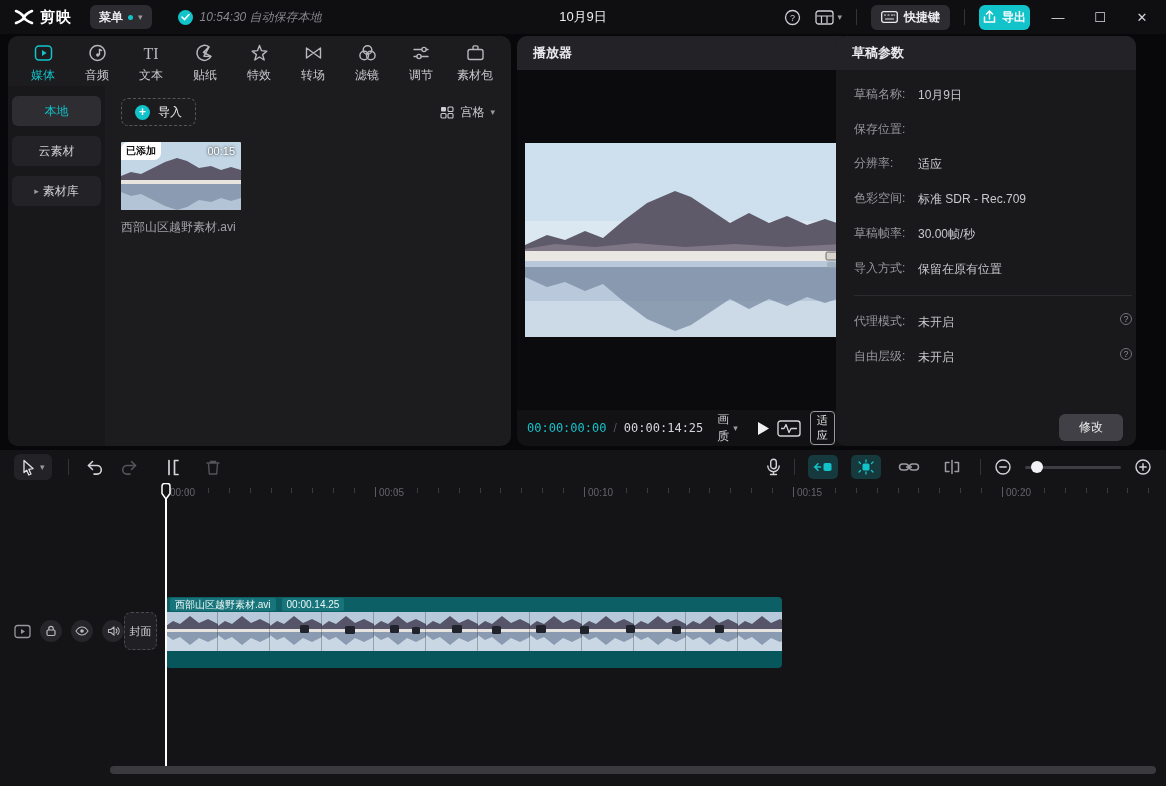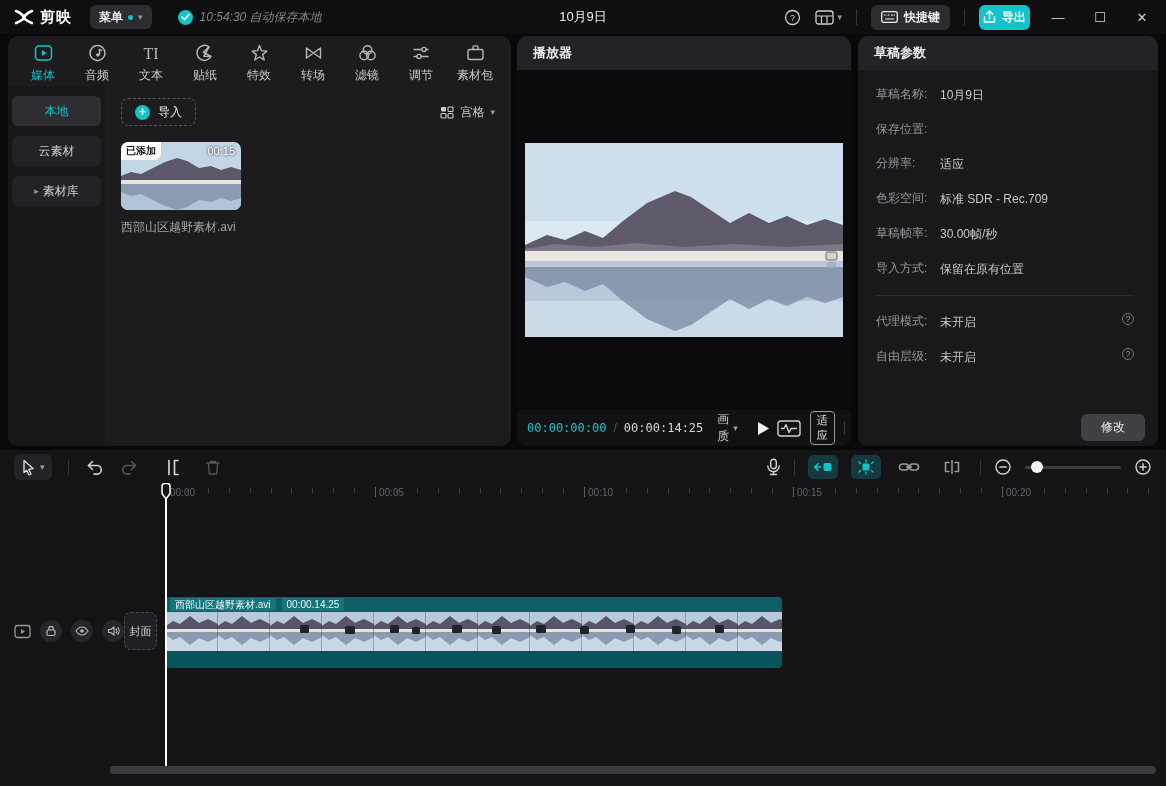--- a/index.html
+++ b/index.html
@@ -31,21 +31,21 @@
   .shortcut-btn { background:#2d2d31; border-radius:6px; height:25px; display:flex;
     align-items:center; gap:6px; padding:0 10px; color:#ececee; font-weight:bold; }
   .export-btn { background:var(--accent); border-radius:6px; height:25px; display:flex;
     align-items:center; gap:6px; padding:0 4px; color:#fff; font-weight:bold; }
   .win-btn { width:28px; text-align:center; color:#d6d6da; font-size:13px; }
 
   
   .panel { position:absolute; background:#1c1c1f; border-radius:10px; overflow:hidden; }
   #media-panel { left:8px; top:36px; width:503px; height:410px; }
   #player-panel { left:517px; top:36px; width:334px; height:410px; background:#0c0c0e; }
-  #draft-panel { left:858px; top:36px; width:300px; height:410px; background:#19191c; }
+  #draft-panel { left:836px; top:36px; width:300px; height:410px; background:#19191c; }
   .panel-header { height:34px; background:#232327; display:flex; align-items:center;
     padding:0 16px; color:#e9e9eb; font-size:13px; font-weight:bold; }
 
   
   .tabs { display:flex; padding:4px 2px 0 8px; height:50px; }
   .tab { width:54px; display:flex; flex-direction:column; align-items:center; justify-content:center;
     gap:4px; color:#b7b7bc; }
   .tab .tlabel { font-size:12px; color:#c8c8cc; }
   .tab.active, .tab.active .tlabel { color:var(--accent); }
   .media-body { display:flex; height:360px; }
@@ -55,21 +55,21 @@
   .side-item.active { background:#2d2d32; color:var(--accent); }
   .side-caret { font-size:9px; color:#9a9a9e; }
   .m-content { flex:1; padding:12px 16px; position:relative; }
   .content-top { display:flex; align-items:center; }
   .import-btn { border:1px dashed #55555a; border-radius:7px; height:28px;
     display:flex; align-items:center; gap:8px; padding:0 13px; color:#ececee; }
   .plus-circle { width:15px; height:15px; border-radius:50%; background:var(--accent);
     color:#fff; font-size:12px; line-height:14px; text-align:center; font-weight:bold; }
   .view-switch { margin-left:auto; display:flex; align-items:center; gap:6px; color:#cfcfd3; }
   .media-item { margin-top:16px; width:120px; }
-  .thumb { position:relative; width:120px; height:68px; border-radius:7px; overflow:hidden; background:#000; }
+  .thumb { position:relative; width:120px; height:68px; border-radius:1px; overflow:hidden; background:#000; }
   .badge { position:absolute; top:0; left:0; background:#fff; color:#111; font-size:10px;
     padding:2px 5px; border-radius:7px 0 7px 0; font-weight:bold; }
   .thumb-dur { position:absolute; top:3px; right:6px; color:#fff; font-size:11px; text-shadow:0 0 3px #000; }
   .media-name { margin-top:9px; color:#a2a2a6; font-size:12px; }
 
   
   .video-area { position:absolute; top:34px; bottom:36px; left:0; right:0;
     display:flex; align-items:center; justify-content:center; background:#0b0b0d; }
   .controls { position:absolute; bottom:0; left:0; right:0; height:36px; background:#121215;
     display:flex; align-items:center; padding:0 10px; gap:7px; }
@@ -77,21 +77,21 @@
   .tc.cur { color:var(--accent); }
   .tc.total { color:#d6d6da; }
   .tc-sep { color:#55555a; }
   .ctl-sep { width:1px; height:14px; background:#38383d; }
   .quality { color:#cfcfd3; display:flex; align-items:center; gap:4px; }
   .play-btn { margin-left:12px; }
   .ctl-right { margin-left:auto; display:flex; align-items:center; gap:9px; }
   .fit-btn { border:1px solid #9a9aa0; border-radius:4px; color:#e3e3e6; font-size:11px; padding:1px 6px; }
 
   
-  .draft-body { padding:16px 24px 0 18px; }
+  .draft-body { padding:16px 4px 0 18px; }
   .drow { display:flex; margin-bottom:17px; }
   .dlabel { width:64px; flex:none; color:#96969b; }
   .dvalue { flex:1; color:#c9c9cd; line-height:1.5; word-break:break-all; }
   .dinfo { flex:none; width:16px; display:flex; justify-content:flex-end; align-items:flex-start; }
   .qicon { width:12px; height:12px; border:1px solid #737378; border-radius:50%;
     color:#8d8d92; font-size:9px; line-height:11px; text-align:center; }
   .dsep { height:1px; background:#2b2b2f; margin:2px 0 17px; }
   .draft-footer { position:absolute; left:0; right:0; bottom:0; height:38px;
     display:flex; align-items:center; justify-content:flex-end; padding:0 13px; background:#19191c; }
   .modify-btn { background:#404046; border-radius:6px; padding:5px 20px; color:#ededf0; }

